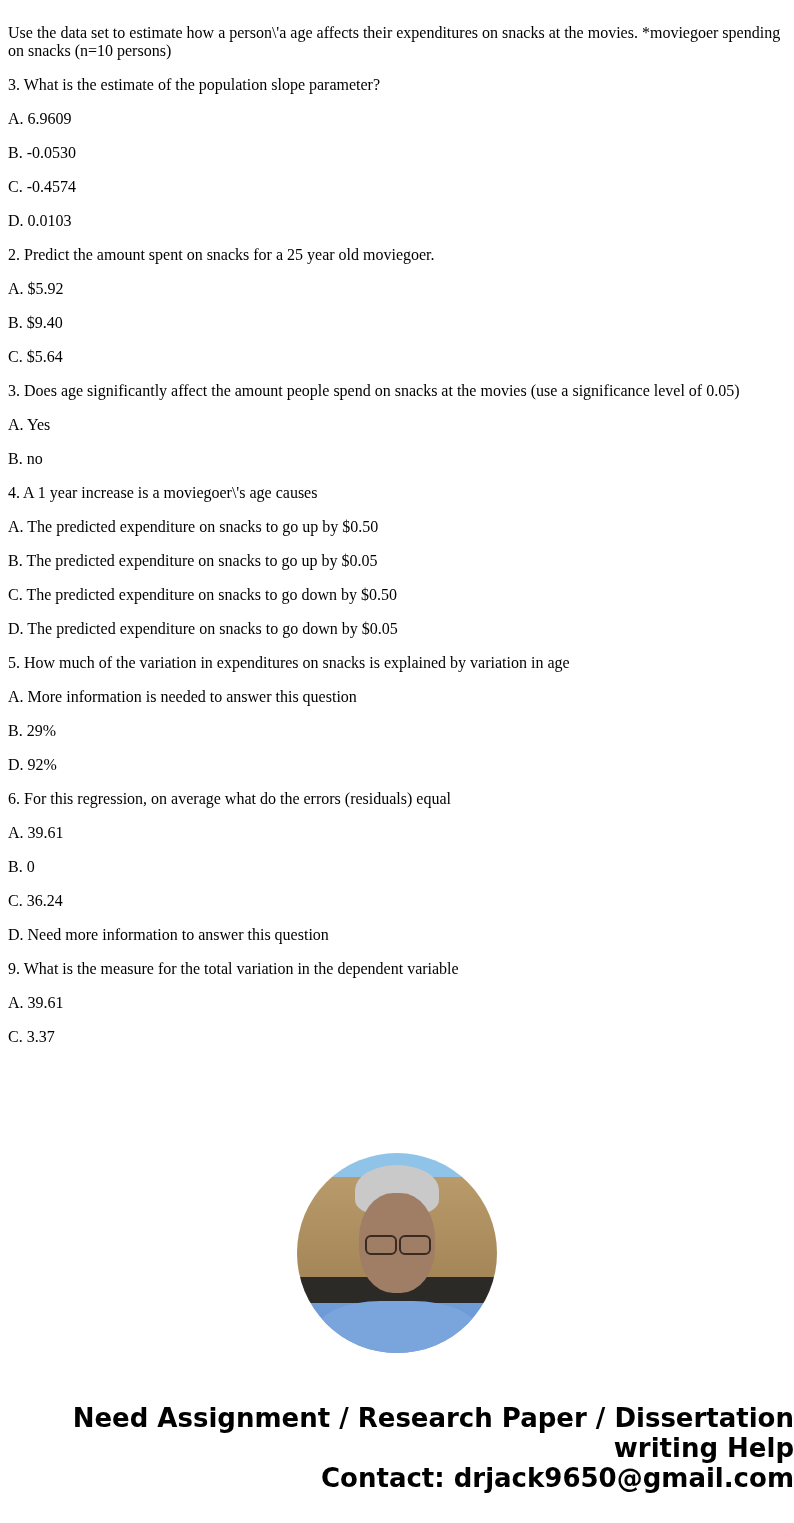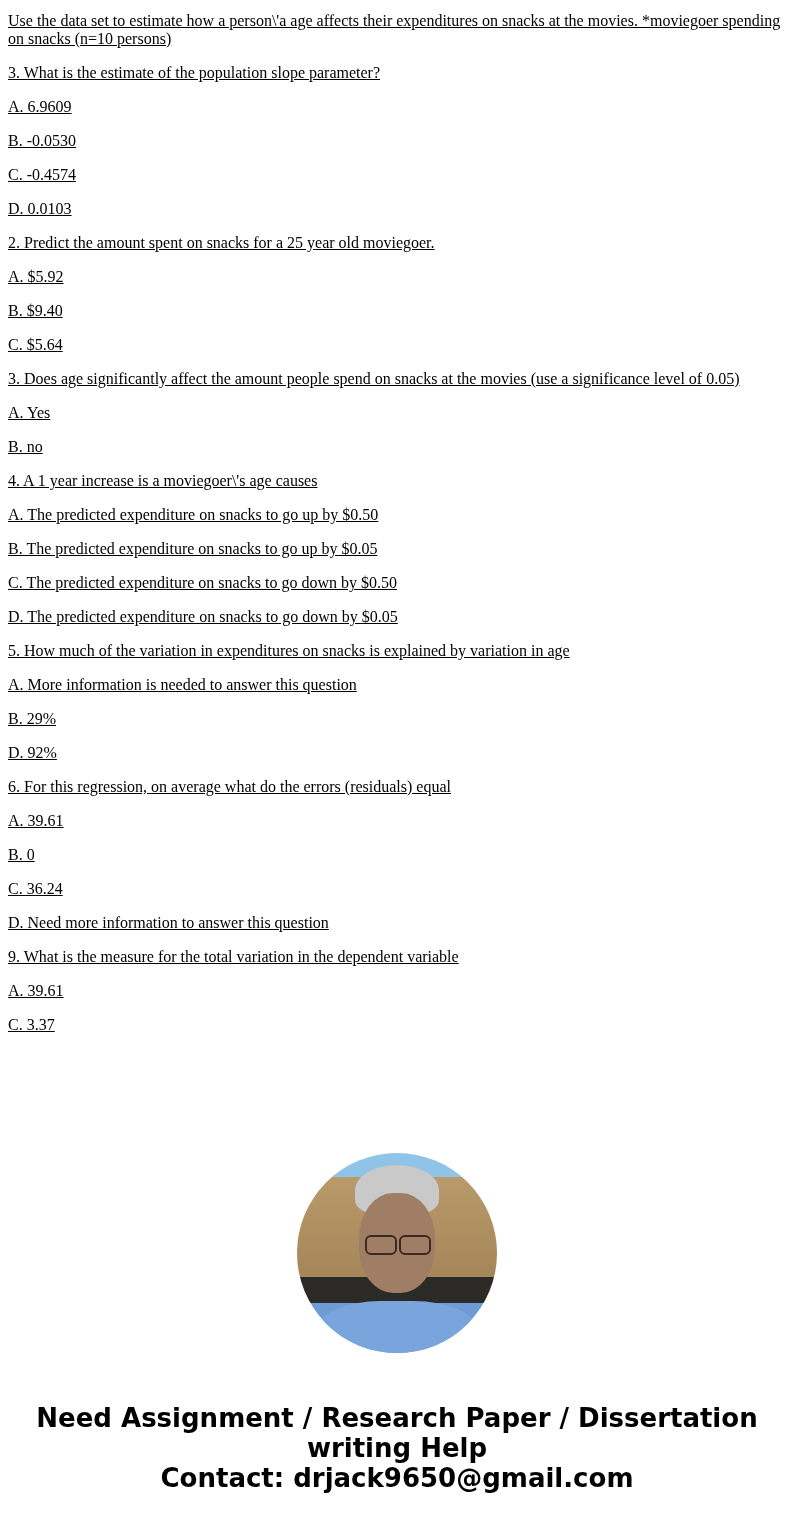--- a/index.html
+++ b/index.html
@@ -1,35 +1,35 @@
 <!DOCTYPE html>
 <html><head>
 <meta charset="utf-8">
 <style>
   html, body { margin:0; padding:0; background:#ffffff; }
   body { width:794px; height:1523px; position:relative; overflow:hidden; }
   .content {
     position:absolute; left:8px; top:8px; width:778px; height:1114px; overflow:hidden;
     font-family:"Liberation Serif", serif; font-size:16px; line-height:18px; color:#000;
   }
-  .content p { margin:4px 0 16px 0;text-decoration:underline; }
+  .content p { margin:16px 0 16px 0; }
   .photo {
     position:absolute; left:297px; top:1153px; width:200px; height:200px; border-radius:50%;
     overflow:hidden;
     background:
       radial-gradient(ellipse 38px 48px at 100px 92px, #9b7a63 0%, #8a6a55 70%, transparent 72%),
       linear-gradient(#8fc3e8 0%, #8fc3e8 12%, #b99a6a 12%, #a48658 62%, #2c2a27 62%, #2c2a27 75%, #6f9bd6 75%, #6a96d2 100%);
   }
   .photo .hair { position:absolute; left:58px; top:12px; width:84px; height:50px; border-radius:50% 50% 30% 30%; background:#c9c9c9; }
   .photo .face { position:absolute; left:62px; top:40px; width:76px; height:100px; border-radius:45%; background:#a07e66; }
   .photo .glasses { position:absolute; left:66px; top:82px; width:68px; height:18px; }
   .photo .glasses span { position:absolute; top:0; width:28px; height:16px; border:2px solid #3a2a22; border-radius:6px; }
   .photo .shirt { position:absolute; left:20px; top:148px; width:160px; height:70px; border-radius:40% 40% 0 0; background:#7aa4dc; }
   .footer {
-    position:absolute; left:0; top:1403px; width:794px; text-align:center;
+    position:absolute; left:0; top:1403px; width:794px; text-align:right;
     font-family:"DejaVu Sans", sans-serif; font-weight:bold; font-size:26px; line-height:30px; color:#000;
   }
 </style>
 </head>
 <body>
 
 <div class="content">
   <p>Use the data set to estimate how a person\'a age affects their expenditures on snacks at the movies. *moviegoer spending on snacks (n=10 persons)</p>
   <div id="questions">
       <p>3. What is the estimate of the population slope parameter?</p>

